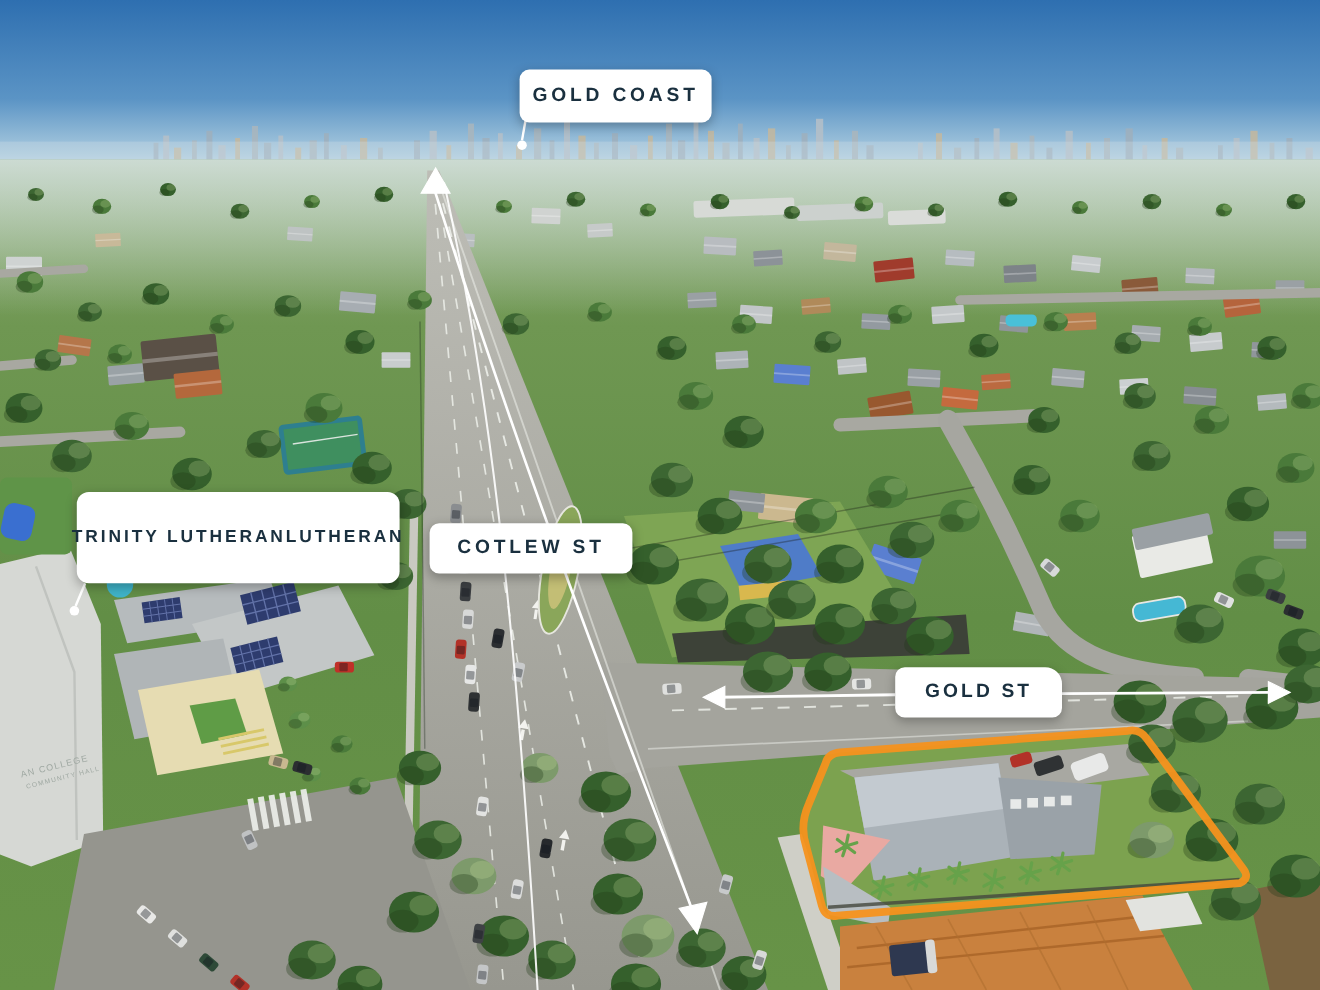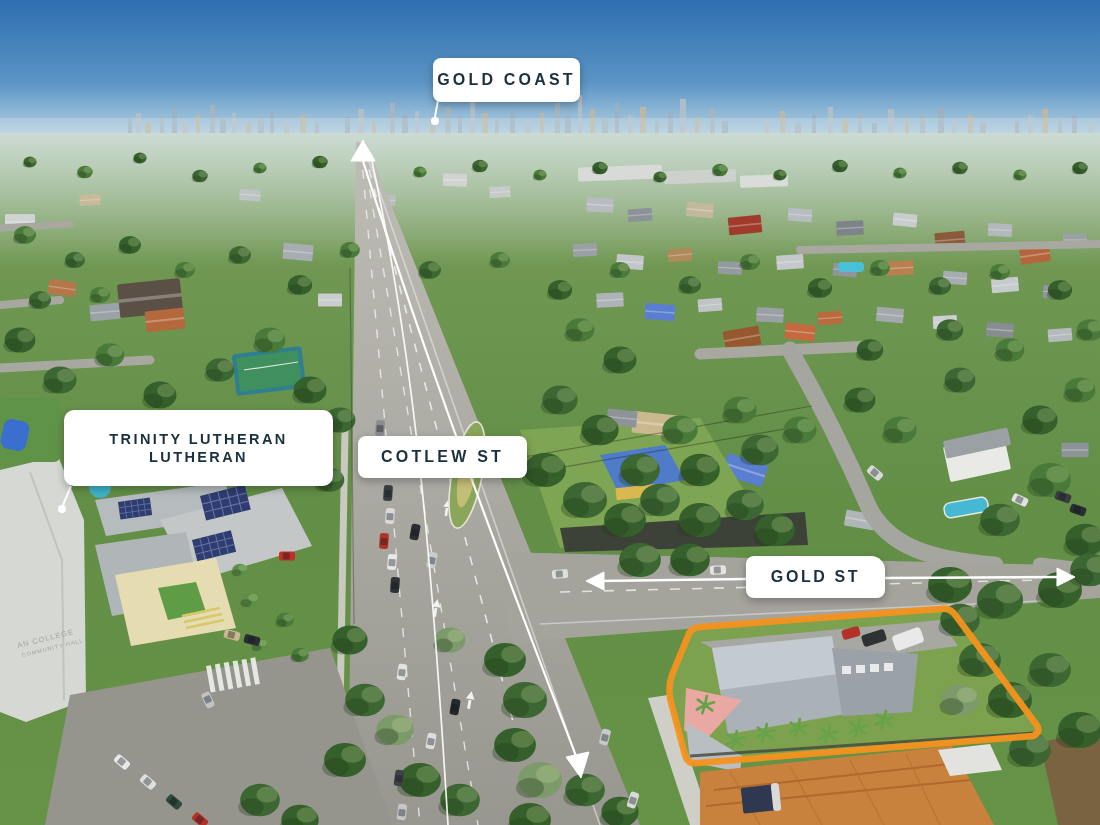--- a/index.html
+++ b/index.html
@@ -4,24 +4,24 @@
 <style>
   html,body{margin:0;padding:0;background:#222;}
   #stage{position:relative;width:1100px;height:825px;overflow:hidden;
          font-family:"Liberation Sans", sans-serif;}
   #scene{position:absolute;left:0;top:0;}
   .label{position:absolute;display:flex;align-items:center;justify-content:center;
          background:var(--c-label_background,#fff);color:var(--c-label_text,#1a303f);
          font-weight:bold;border-radius:8px;box-shadow:0 3px 9px rgba(0,0,0,.28);
          text-align:center;line-height:1.25;}
   .label .sp{white-space:pre;}
-  #lbl-goldcoast{left:433px;top:58px;width:147px;height:44px;font-size:16px;letter-spacing:3.2px;}
+  #lbl-goldcoast{left:433px;top:58px;width:160px;height:44px;font-size:16px;letter-spacing:3.2px;}
   #lbl-cotlew{left:358px;top:404px;width:169px;height:42px;font-size:16px;letter-spacing:3.2px;margin-top:32px;}
   #lbl-trinity{left:64px;top:410px;width:269px;height:76px;font-size:14.5px;letter-spacing:2.4px;
-               flex-direction:column;justify-content:center;border-radius:10px;}
+               justify-content:center;border-radius:10px;}
   #lbl-freda{left:746px;top:556px;width:139px;height:42px;font-size:16px;letter-spacing:2.6px;
              border-top-right-radius:14px;}
   #disclaimer{position:absolute;left:63px;top:733px;color:rgba(255,255,255,.96);
               font-size:15.5px;letter-spacing:.4px;text-shadow:0 1px 3px rgba(40,50,40,.45);}
 </style>
 </head>
 <body>
 
 <div id="stage">
 <svg id="scene" width="1100" height="825" viewBox="0 0 1100 825">

